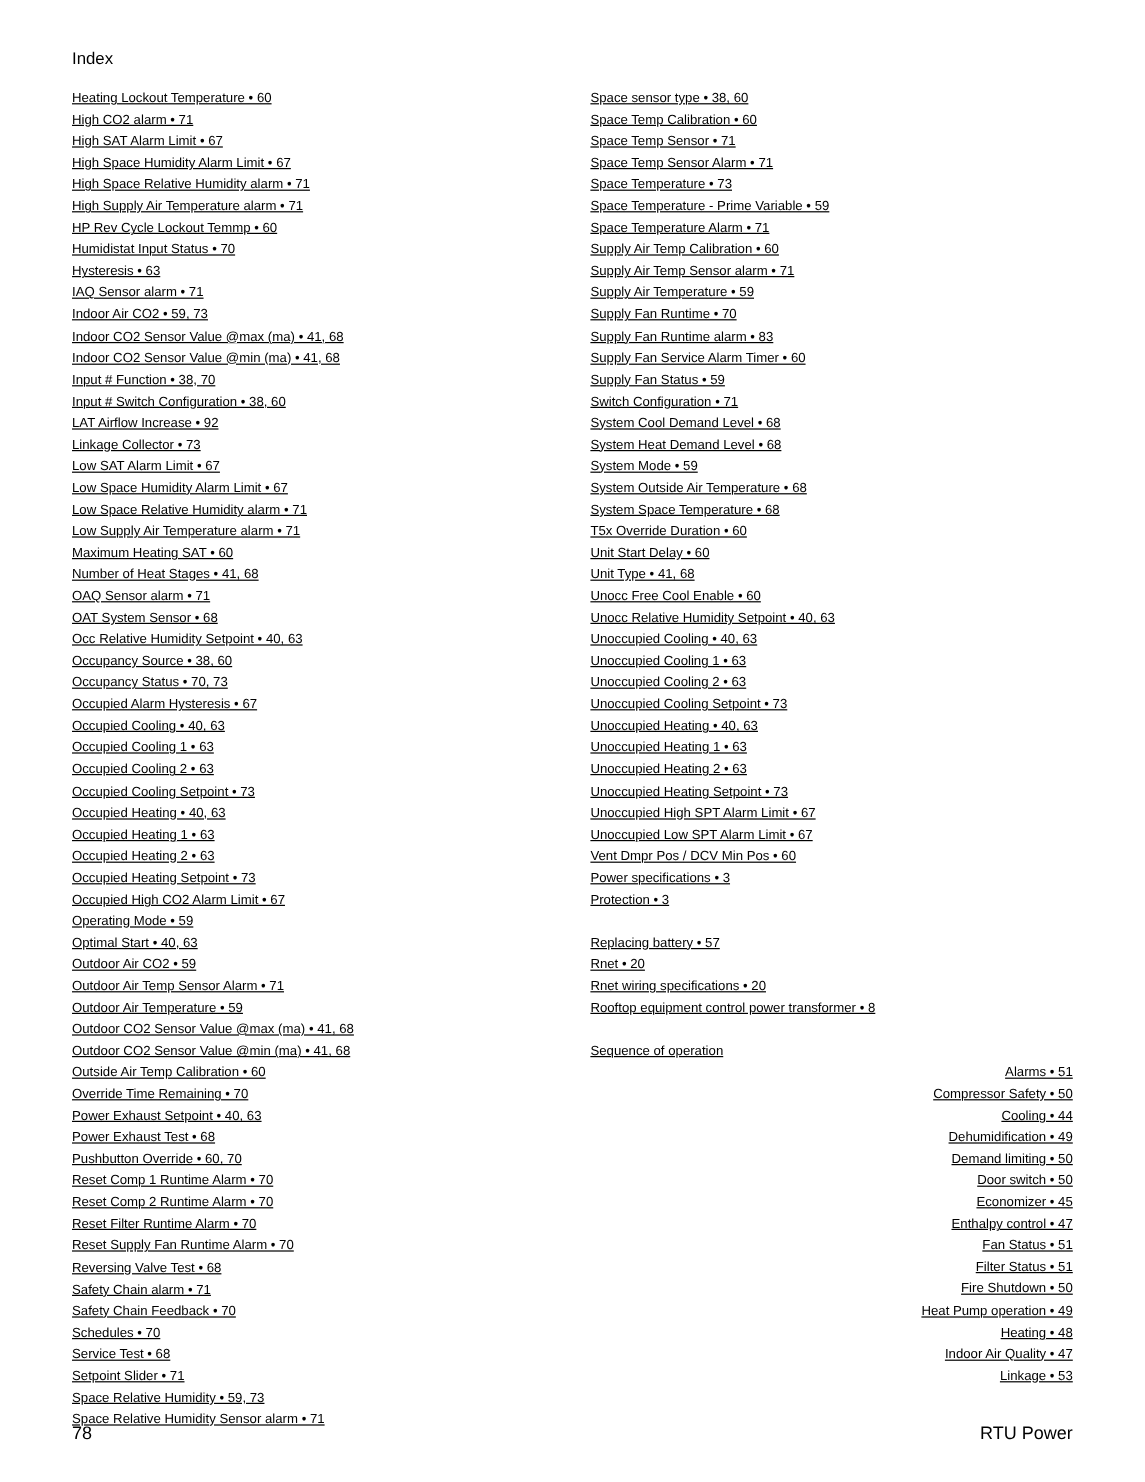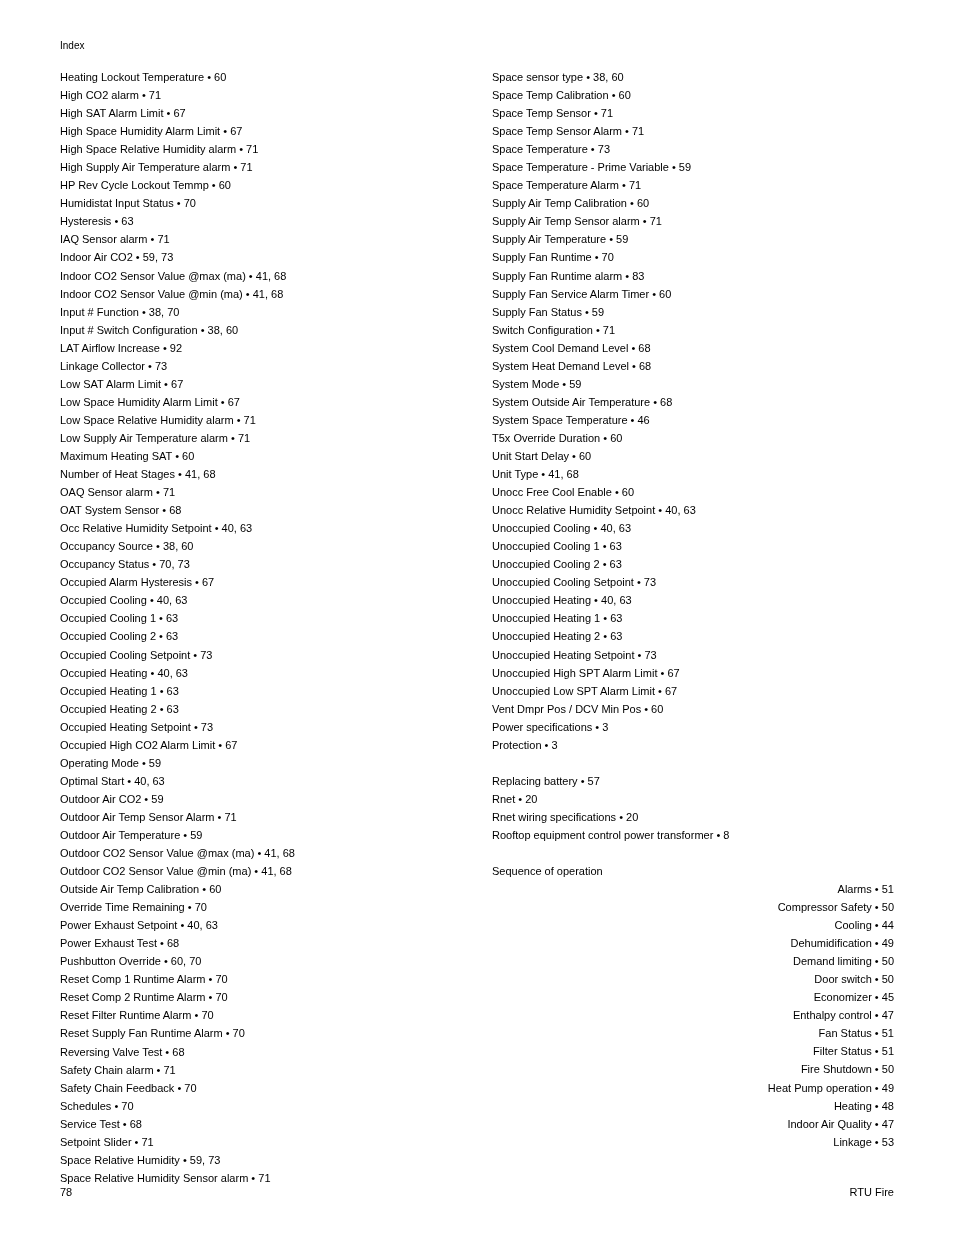--- a/index.html
+++ b/index.html
@@ -10,45 +10,46 @@
       color: #000;
       width: 954px;
       min-height: 1235px;
       position: relative;
     }
     .page {
       padding: 40px 60px 40px 60px;
       position: relative;
     }
     .header-label {
-      font-size: 10px;
+      font-size: 14px;
       margin-bottom: 18px;
     }
     .columns {
       display: flex;
       gap: 30px;
     }
     .col {
       flex: 1;
+      text-decoration: underline;
     }
     .col p {
       line-height: 1.55;
       margin-bottom: 1px;
     }
     .spacer {
       height: 18px;
     }
     .footer {
       position: absolute;
       bottom: 30px;
       left: 60px;
       right: 60px;
       display: flex;
       justify-content: space-between;
-      font-size: 11px;
+      font-size: 15px;
     }
     .indent {
       padding-left: 20px;
       text-align: right;
     }
   </style>
 </head>
 <body>
 
 <div class="page">
@@ -136,21 +137,21 @@
         <p>Supply Air Temperature • 59</p>
         <p>Supply Fan Runtime • 70</p>
         <p>Supply Fan Runtime alarm • 83</p>
         <p>Supply Fan Service Alarm Timer • 60</p>
         <p>Supply Fan Status • 59</p>
         <p>Switch Configuration • 71</p>
         <p>System Cool Demand Level • 68</p>
         <p>System Heat Demand Level • 68</p>
         <p>System Mode • 59</p>
         <p>System Outside Air Temperature • 68</p>
-        <p>System Space Temperature • 46</p>
+        <p>System Space Temperature • 68</p>
         <p>T5x Override Duration • 60</p>
         <p>Unit Start Delay • 60</p>
         <p>Unit Type • 41, 68</p>
         <p>Unocc Free Cool Enable • 60</p>
         <p>Unocc Relative Humidity Setpoint • 40, 63</p>
         <p>Unoccupied Cooling • 40, 63</p>
         <p>Unoccupied Cooling 1 • 63</p>
         <p>Unoccupied Cooling 2 • 63</p>
         <p>Unoccupied Cooling Setpoint • 73</p>
         <p>Unoccupied Heating • 40, 63</p>
@@ -182,15 +183,15 @@
         <p class="indent">Fire Shutdown • 50</p>
         <p class="indent">Heat Pump operation • 49</p>
         <p class="indent">Heating • 48</p>
         <p class="indent">Indoor Air Quality • 47</p>
         <p class="indent">Linkage • 53</p>
       </div>
   </div>
 
   <div class="footer">
     <span>78</span>
-    <span>RTU Fire</span>
+    <span>RTU Power</span>
   </div>
 </div>
 
 </body></html>

